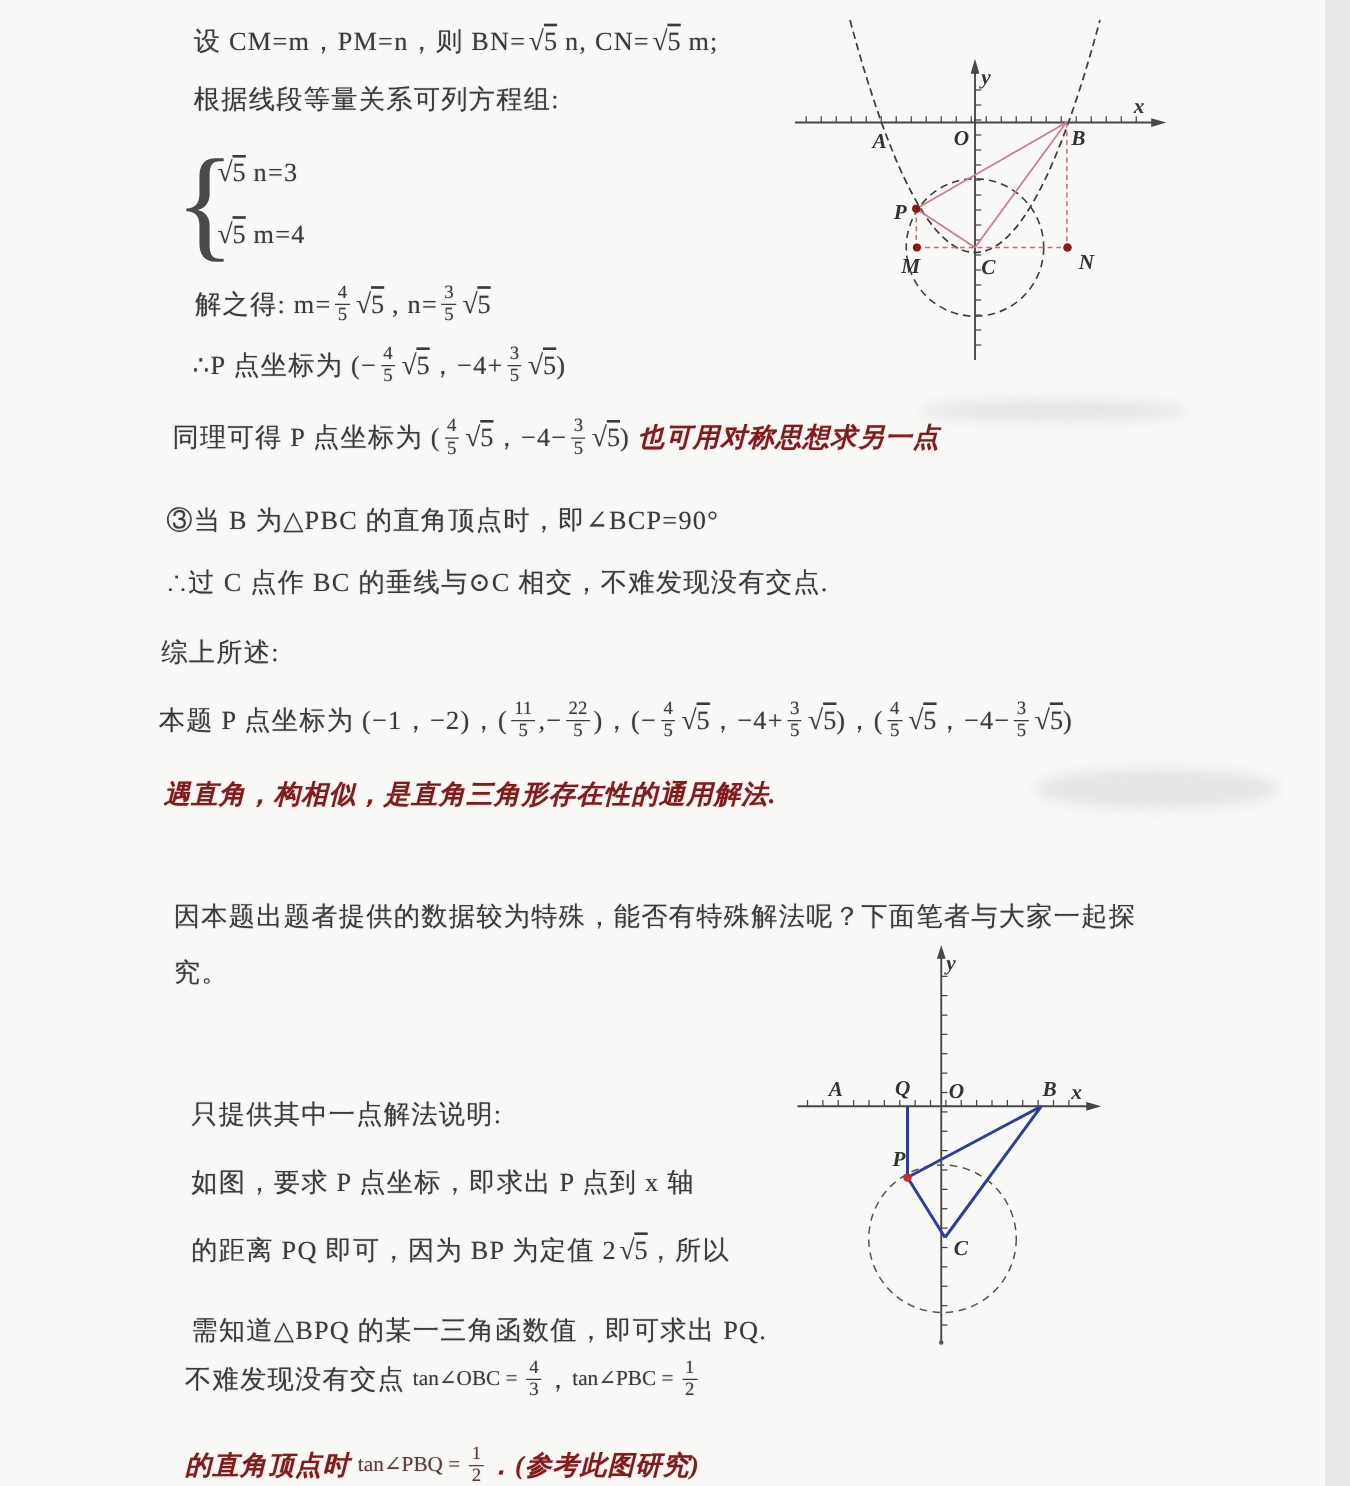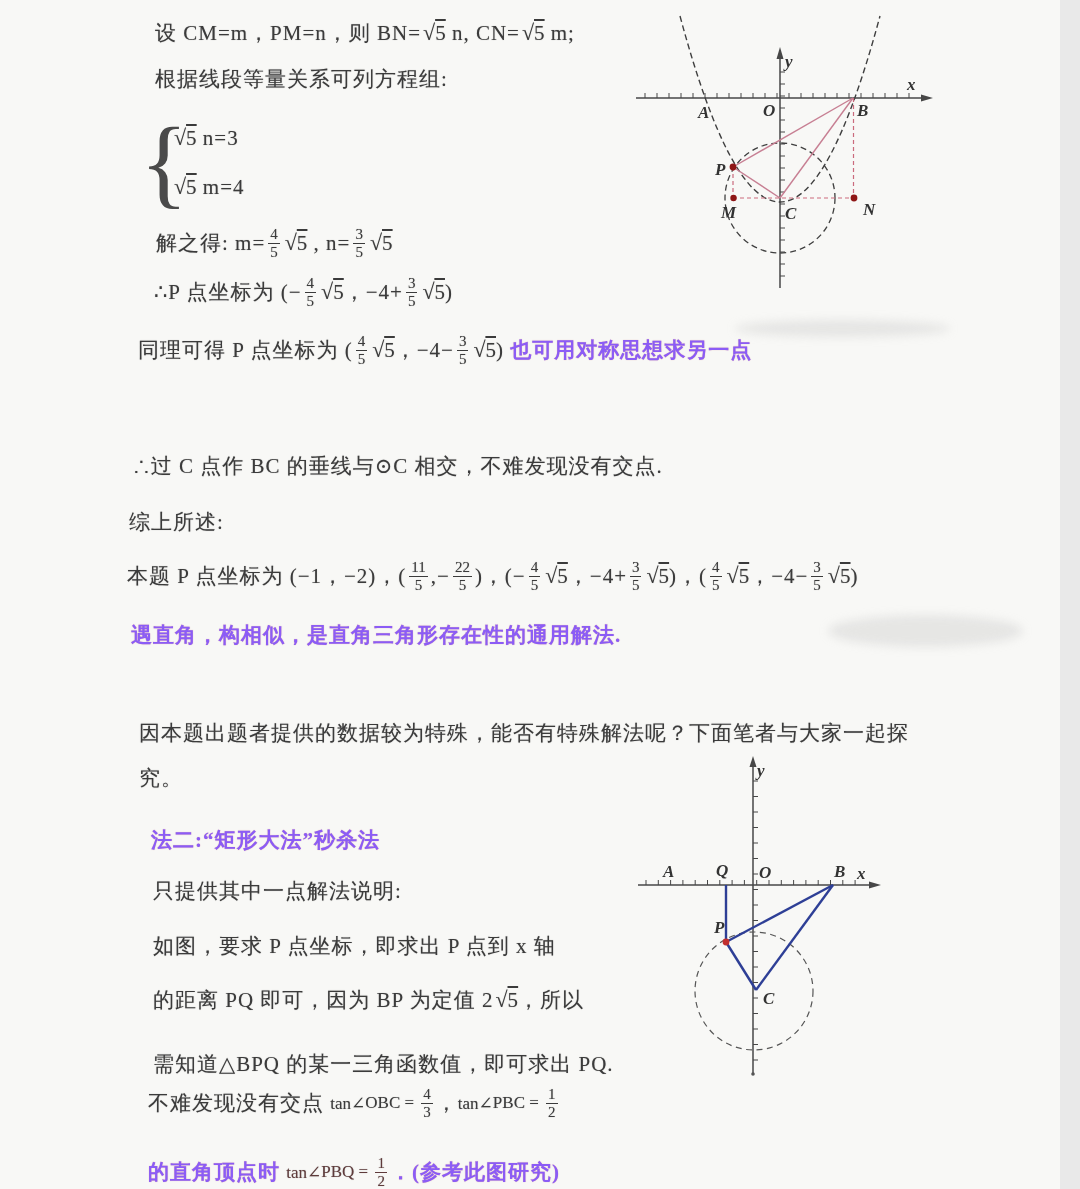--- a/index.html
+++ b/index.html
@@ -1,20 +1,20 @@
 <!DOCTYPE html>
 <html><head>
 <meta charset="utf-8">
 <style>
   html,body{margin:0;padding:0;background:#e9e9e9;}
   .page{position:relative;width:1060px;height:1189px;background:#f8f8f6;overflow:hidden;
         font-family:"Liberation Serif","DejaVu Serif",serif;color:#3b3b3b;}
   .line{position:absolute;display:flex;align-items:center;height:46px;font-size:21px;
         letter-spacing:1px;white-space:pre;text-shadow:0 0 1px rgba(70,70,70,.45);}
-  .red{color:#8b5cf6;font-weight:bold;text-shadow:0 0 1px rgba(196,64,61,.45);}
+  .red{color:#7f1d1d;font-weight:bold;text-shadow:0 0 1px rgba(196,64,61,.45);font-style:italic;}
   .maroon{color:#5f3b3b;}
   .frac{display:inline-flex;flex-direction:column;align-items:center;font-size:15px;
         line-height:1.12;margin:0 3px;font-weight:normal;letter-spacing:0;}
   .frac .fn{border-bottom:1.4px solid currentColor;padding:0 2px;}
   .frac .fd{padding:0 2px;}
   .rad{font-size:22px;margin-left:2px;letter-spacing:0;}
   .ovl{text-decoration:overline;letter-spacing:0;}
   .sm{font-size:17px;letter-spacing:0;text-align:center;}
   .mi{}
   .brace{position:absolute;font-size:100px;line-height:100px;font-weight:300;color:#4a4a4a;}
@@ -50,20 +50,23 @@
   </div>
 
   <div class="line" style="left:154px;top:269px">
     <span>∴P 点坐标为 (−</span><span class="frac"><span class="fn">4</span><span class="fd">5</span></span><span class="rad">√</span><span class="ovl">5</span><span>，−4+</span><span class="frac"><span class="fn">3</span><span class="fd">5</span></span><span class="rad">√</span><span class="ovl">5</span><span>)</span>
   </div>
 
   <div class="line" style="left:138px;top:327px">
     <span>同理可得 P 点坐标为 (</span><span class="frac"><span class="fn">4</span><span class="fd">5</span></span><span class="rad">√</span><span class="ovl">5</span><span>，−4−</span><span class="frac"><span class="fn">3</span><span class="fd">5</span></span><span class="rad">√</span><span class="ovl">5</span><span>) </span><span class="red">也可用对称思想求另一点</span>
   </div>
 
+  <div class="line" style="left:133px;top:393px">
+    <span>③当 B 为△PBC 的直角顶点时，即∠BCP=90°</span>
+  </div>
 
   <div class="line" style="left:133px;top:443px">
     <span>∴过 C 点作 BC 的垂线与⊙C 相交，不难发现没有交点.</span>
   </div>
 
   <div class="line" style="left:129px;top:499px">
     <span>综上所述:</span>
   </div>
 
   <div class="line" style="left:127px;top:553px">
@@ -74,23 +77,20 @@
     <span>遇直角，构相似，是直角三角形存在性的通用解法.</span>
   </div>
 
   <div class="line" style="left:139px;top:710px">
     <span>因本题出题者提供的数据较为特殊，能否有特殊解法呢？下面笔者与大家一起探</span>
   </div>
   <div class="line" style="left:139px;top:755px">
     <span>究。</span>
   </div>
 
-  <div class="line red" style="left:151px;top:817px">
-    <span>法二:“矩形大法”秒杀法</span>
-  </div>
 
   <div class="line" style="left:153px;top:868px">
     <span>只提供其中一点解法说明:</span>
   </div>
 
   <div class="line" style="left:153px;top:923px">
     <span>如图，要求 P 点坐标，即求出 P 点到 x 轴</span>
   </div>
 
   <div class="line" style="left:153px;top:977px">

